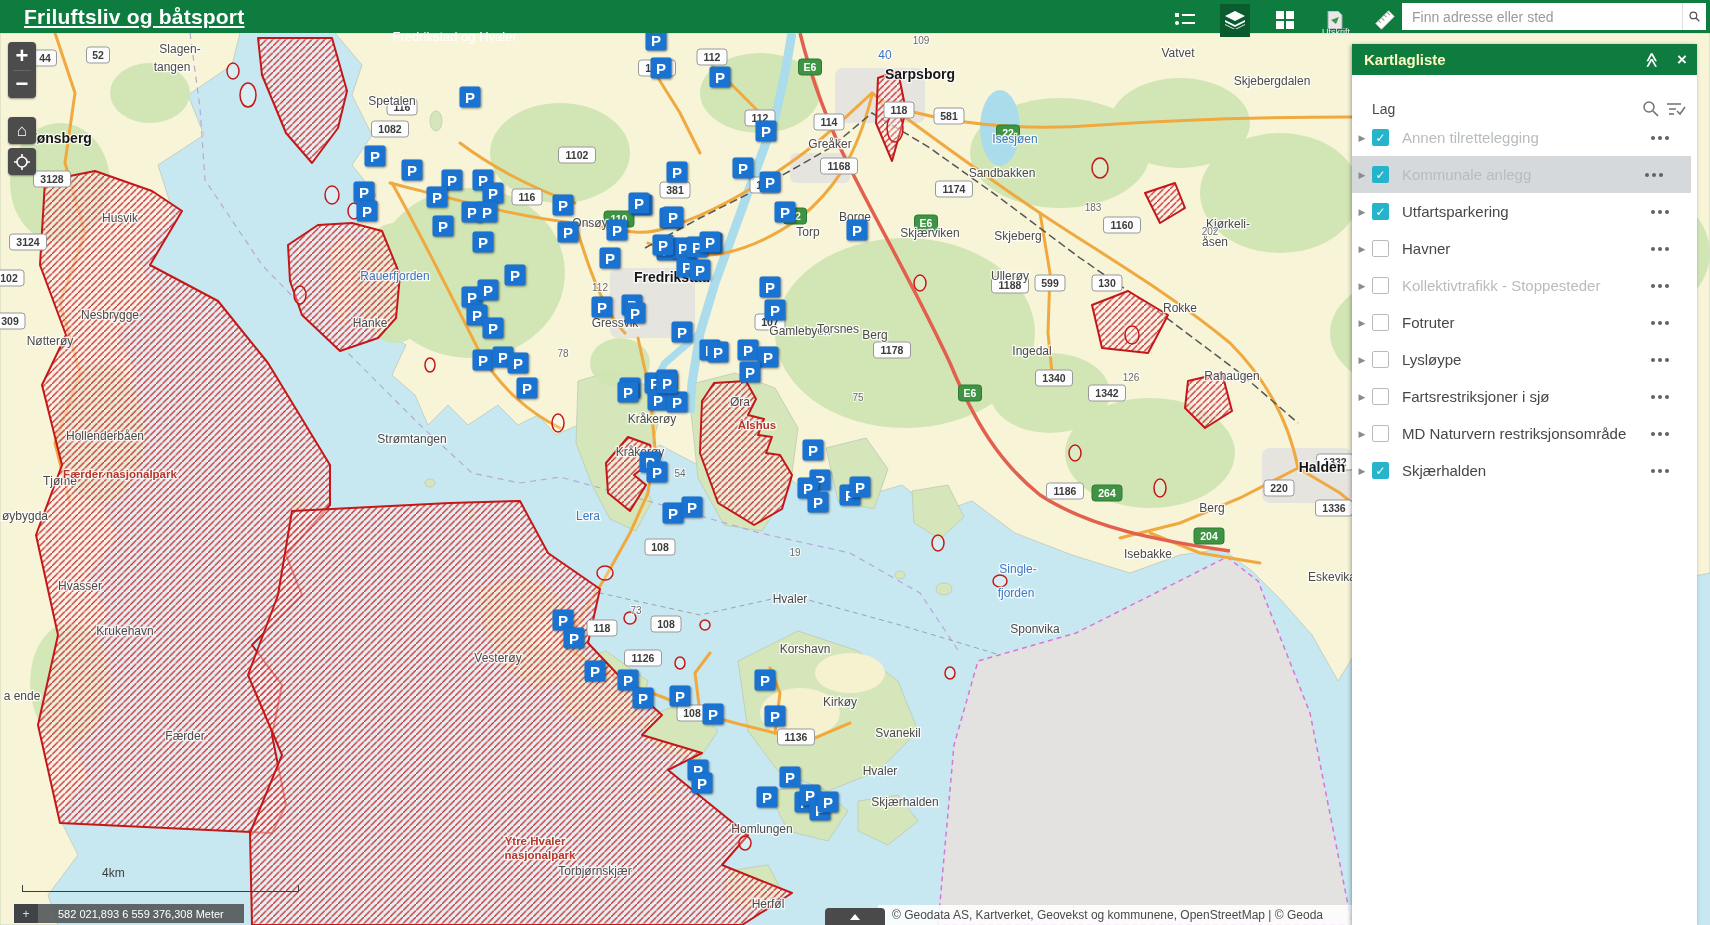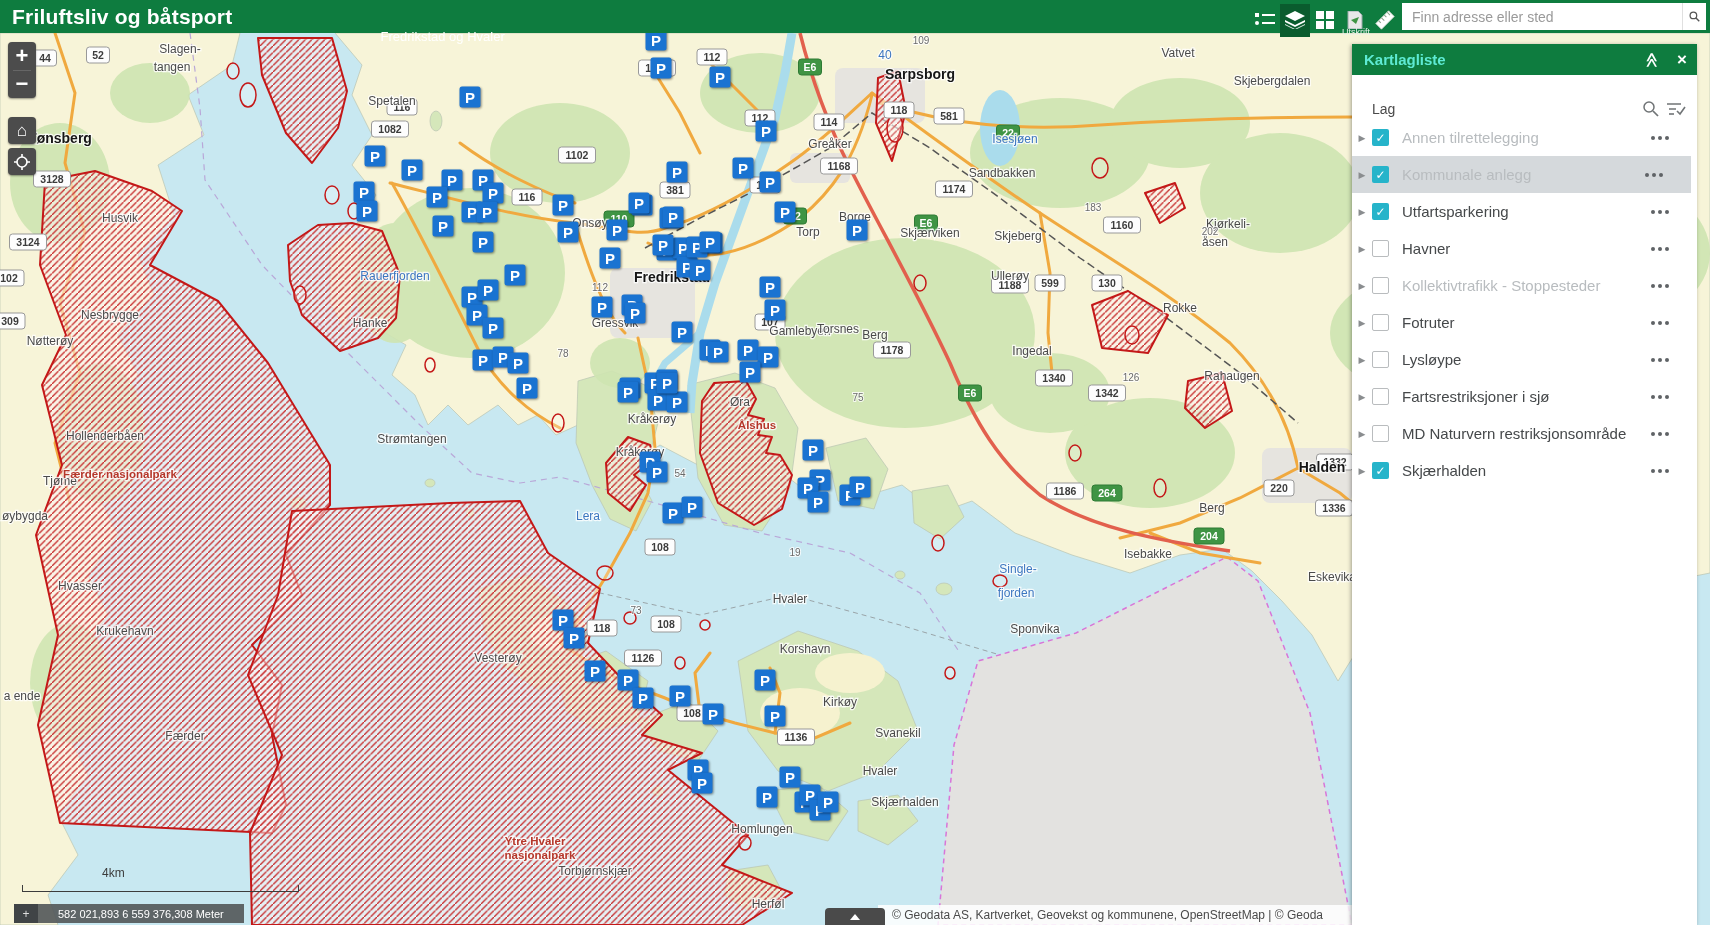--- a/index.html
+++ b/index.html
@@ -2,23 +2,23 @@
 <html><head>
 <meta charset="utf-8">
 <style>
   html,body{margin:0;padding:0;width:1710px;height:925px;overflow:hidden;
     font-family:"Liberation Sans","DejaVu Sans",sans-serif;background:#c8e8f1;}
   #app{position:relative;width:1710px;height:925px;overflow:hidden;}
 
   
   #topbar{position:absolute;left:0;top:0;width:1710px;height:33px;background:#0e7c3f;z-index:40;
     display:flex;align-items:center;}
-  #app-title{color:#fff;font-size:21px;font-weight:bold;margin-left:12px;letter-spacing:.2px;}
+  #app-title{color:#fff;font-size:21px;font-weight:bold;margin-left:24px;letter-spacing:.2px;text-decoration:underline;}
   #app-sub{color:#fff;font-size:13px;margin-left:148px;margin-top:39px;}
-  #toolbar{position:absolute;right:310px;top:0;height:40px;display:flex;align-items:center;}
+  #toolbar{position:absolute;right:310px;top:0;height:40px;display:flex;align-items:center;gap:20px;}
   .tool{width:30px;height:33px;display:flex;align-items:center;justify-content:center;position:relative;cursor:pointer;}
   .tool.active{background:#0a5c2e;}
   .tool svg{display:block;}
   .tool-label{position:absolute;bottom:0px;left:2px;font-size:9px;color:#e8f2ea;white-space:nowrap;}
   #searchwrap{position:absolute;left:1402px;top:3px;height:27px;display:flex;z-index:41;border-radius:9px;}
   #search-input{width:280px;height:27px;border:none;padding:0 10px;font-size:14px;color:#444;
     font-family:"Liberation Sans",sans-serif;box-sizing:border-box;}
   #search-input::placeholder{color:#9a9a9a;}
   #search-btn{width:24px;height:27px;background:#fff;border:none;border-left:1px solid #e0e0e0;
     display:flex;align-items:center;justify-content:center;cursor:pointer;}
@@ -63,21 +63,21 @@
   #attrib span{display:block;font-size:12px;color:#4a4a4a;padding:3px 0 0 14px;white-space:nowrap;}
   #attr-tab{position:absolute;left:825px;top:908px;width:60px;height:17px;background:#4a4a4a;
     border-radius:4px 4px 0 0;z-index:30;display:flex;align-items:center;justify-content:center;cursor:pointer;}
   #attr-tab .tri{width:0;height:0;border-left:5px solid transparent;border-right:5px solid transparent;
     border-bottom:6px solid #fff;}
 
   
   #panel{position:absolute;left:1352px;top:44px;width:345px;height:881px;background:#fff;z-index:35;
     box-shadow:-1px 1px 4px rgba(0,0,0,.35);}
   #panel-head{height:31px;background:#0e7c3f;display:flex;align-items:center;}
-  #panel-title{color:#5eead4;font-size:15px;font-weight:bold;margin-left:12px;flex:1;}
+  #panel-title{color:#fef9c3;font-size:15px;font-weight:bold;margin-left:12px;flex:1;}
   .phbtn{color:#fff;cursor:pointer;width:30px;text-align:center;font-weight:bold;}
   #collapse-btn{font-size:15px;display:inline-block;transform:rotate(90deg);}
   #close-btn{font-size:17px;}
   #lagrow{display:flex;align-items:flex-end;height:42px;border-bottom:0;}
   #lag-label{font-size:14px;color:#4a4a4a;margin-left:20px;flex:1;}
   #lagrow .lico{width:26px;display:flex;justify-content:center;cursor:pointer;}
   #layers{margin-top:2px;}
   .lrow{display:flex;align-items:center;height:37px;position:relative;cursor:pointer;}
   .lrow.hl{background:#d5d9dc;width:339px;}
   .larrow{width:20px;text-align:center;color:#8a8d8f;font-size:9px;cursor:pointer;}

